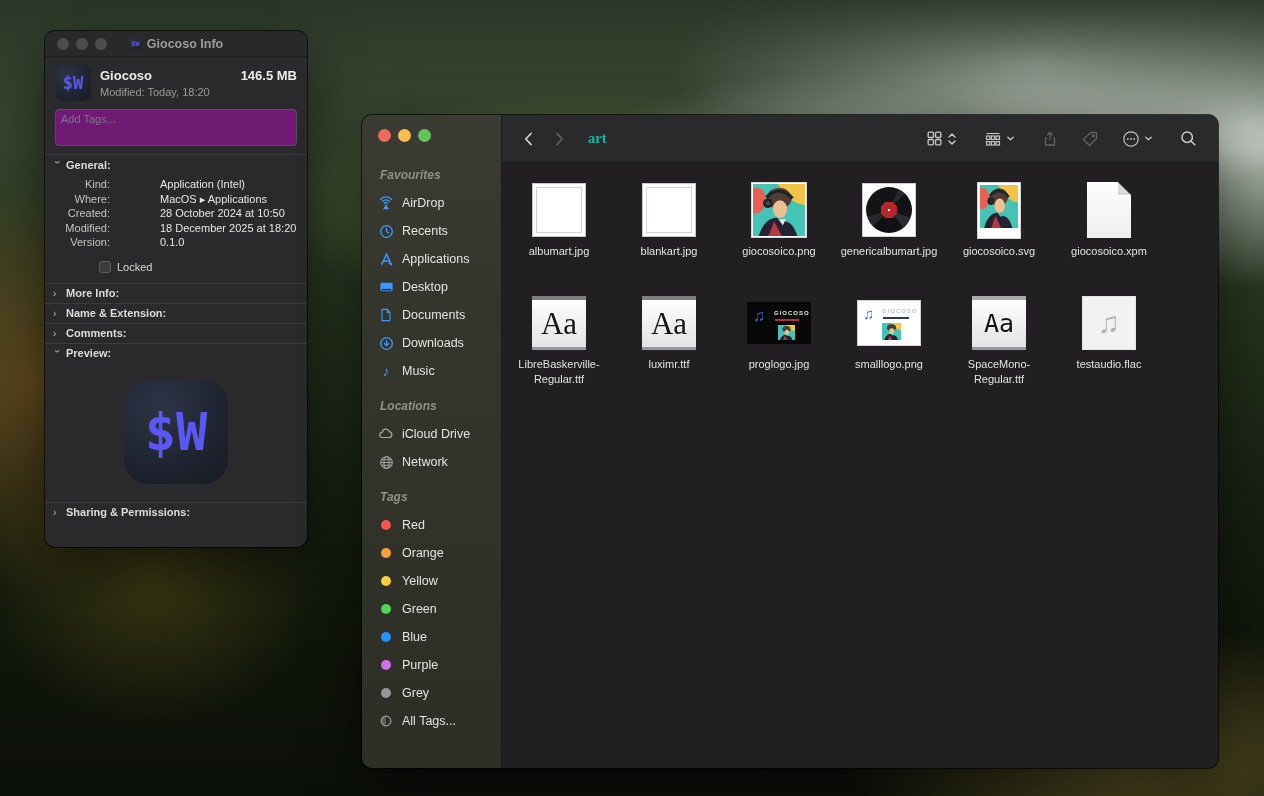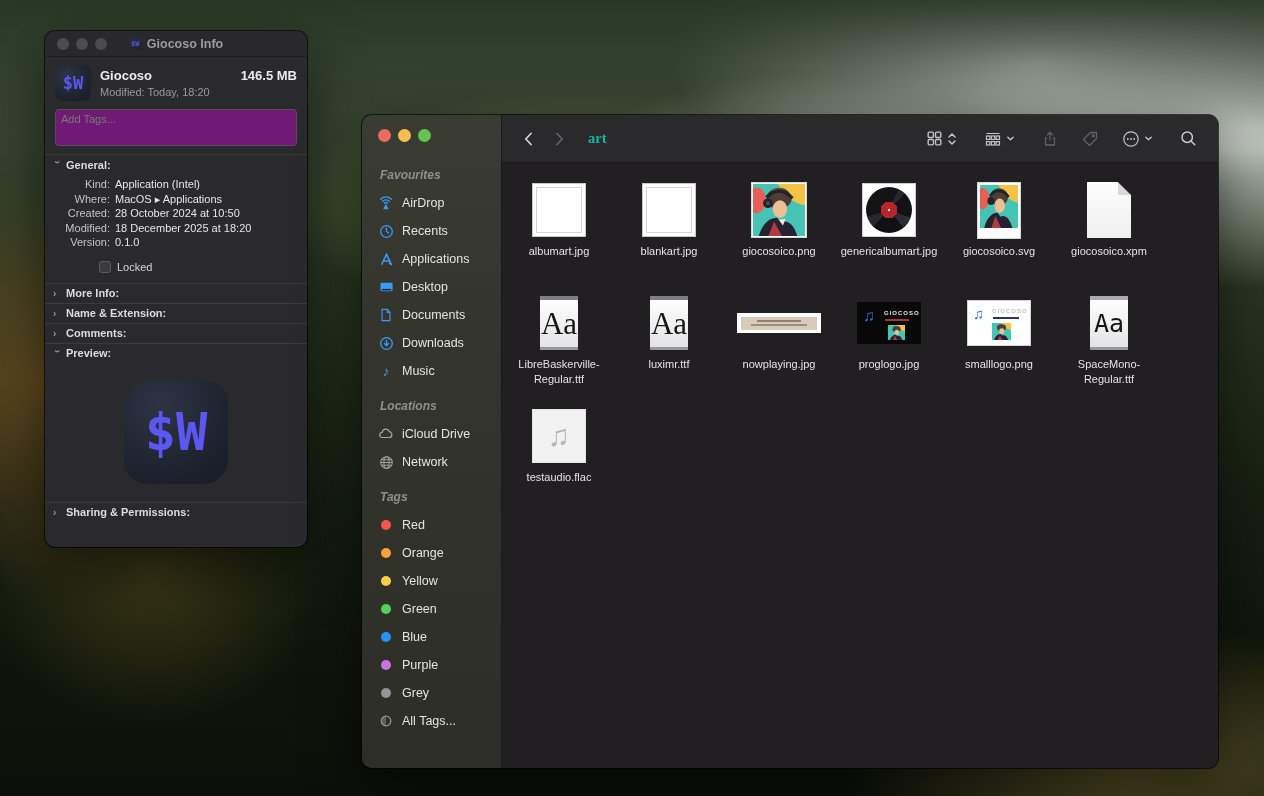--- a/index.html
+++ b/index.html
@@ -39,21 +39,21 @@
   .info-modified { color:#9b9b9b; margin-top:3px; }
   .info-size { font-size:13px; font-weight:bold; color:#ececec; padding-top:3px; }
   .tags-field { display:block; width:242px; margin:2px 10px 8px 10px; height:37px; background:#701a75; border:1px solid #525254; border-radius:4px; color:#d0d0d0; font-family:"Liberation Sans",sans-serif; font-size:11px; padding:3px 5px; resize:none; outline:none; }
   .tags-field::placeholder { color:#787878; }
   .sect { border-top:1px solid #3b3b3d; }
   .sect-head { display:flex; align-items:center; height:19px; padding-left:8px; gap:5px; font-weight:bold; color:#dcdcdc; }
   .chev { color:#969696; font-size:10px; width:8px; display:inline-block; }
   .chev.right { transform:none; }
   .chev.down { transform:rotate(90deg); }
   .gen-rows { padding:3px 0 0 0; }
-  .gen-row { display:flex; line-height:14.5px; }
+  .gen-row { display:flex; line-height:14.5px;gap:45px; }
   .gen-row .k { width:65px; text-align:right; color:#c4c4c4; flex:none; }
   .gen-row .v { margin-left:5px; width:152px; color:#e6e6e6; }
   .locked-row { display:flex; align-items:center; gap:6px; margin:11px 0 10px 54px; }
   .checkbox { width:12px; height:12px; border-radius:3px; background:#3b3b3d; border:1px solid #5c5c5e; }
   .preview-box { height:139px; display:flex; align-items:center; justify-content:center; }
   .appicon-big { width:104px; height:104px; border-radius:24px; background:radial-gradient(circle at 35% 25%, #2d3444, #1b1f2a 78%); color:#5b57f2; font-family:"DejaVu Sans Mono",monospace; font-weight:bold; font-size:52px; display:flex; align-items:center; justify-content:center; }
   .sharing-row { border-radius:0 0 10px 10px; height:19px; background:#2a292b; }
 
   
   .win-finder { left:362px; top:115px; width:856px; height:653px; display:flex; overflow:hidden; background:#201f22; }
@@ -82,21 +82,21 @@
   .vinylbox { width:54px; height:54px; background:#fff; border:1px solid #cfcfcf; display:flex; align-items:center; justify-content:center; }
   .disc { width:46px; height:46px; border-radius:50%;
     background:
       radial-gradient(circle, #fff 0 1.5px, #b7252d 1.5px 8.5px, transparent 8.5px),
       conic-gradient(from 25deg, #28282c 0 20deg, #131316 20deg 85deg, #2c2c30 85deg 115deg, #111113 115deg 200deg, #28282c 200deg 228deg, #141417 228deg 360deg); }
   .popart { border:1px solid #d8d8d8; background:#fff; line-height:0; }
   .popart.sq { padding:1px; }
   .popart.tall { width:44px; height:57px; padding:2px 2px 0 2px; }
   .docicon { position:relative; width:44px; height:56px; background:linear-gradient(180deg,#fdfdfd,#efefef); clip-path:polygon(0 0, 70% 0, 100% 23%, 100% 100%, 0 100%); filter:drop-shadow(0 1px 1px rgba(0,0,0,.4)); }
   .docicon .fold { position:absolute; left:70%; top:0; width:30%; height:23%; background:linear-gradient(to right top, #d9d9d9 50%, transparent 50%); }
-  .fnt { width:38px; height:54px; background:linear-gradient(180deg,#fefefe,#e3e3e5); border-top:4px solid #7f7f83; border-bottom:3px solid #97979b; display:flex; align-items:center; justify-content:center; font-family:"Liberation Serif",serif; font-size:31px; color:#141414; }
+  .fnt { width:54px; height:54px; background:linear-gradient(180deg,#fefefe,#e3e3e5); border-top:4px solid #7f7f83; border-bottom:3px solid #97979b; display:flex; align-items:center; justify-content:center; font-family:"Liberation Serif",serif; font-size:31px; color:#141414; }
   .fnt.mono { font-family:"DejaVu Sans Mono",monospace; font-size:25px; border-top-color:#ababaf; }
   .strip { width:84px; height:20px; background:#fff; display:flex; align-items:center; justify-content:center; }
   .strip .inner { width:76px; height:13px; background:#d7ccba; display:flex; flex-direction:column; align-items:center; justify-content:center; gap:2px; }
   .strip .l1 { width:44px; height:2px; background:#8e8372; }
   .strip .l2 { width:56px; height:2px; background:#9c917e; }
   .plogo { position:relative; width:66px; height:44px; background:#080808; border:1px solid #202020; }
   .plogo .note { position:absolute; left:6px; top:6px; color:#2e6ee0; font-size:16px; line-height:1; }
   .plogo .brand { position:absolute; left:27px; top:8px; font-size:6px; font-weight:bold; letter-spacing:1px; color:#e6e6e6; }
   .plogo .micro { position:absolute; left:28px; top:17px; width:24px; height:2px; background:#a93434; }
   .plogo .thumb { position:absolute; left:31px; top:23px; line-height:0; }
@@ -515,31 +515,20 @@
           <div class="flabel">LibreBaskerville-Regular.ttf</div>
         </div>
 
         <div class="fitem">
           <div class="icn">
               <div class="fnt">Aa</div>
             </div>
           <div class="flabel">luximr.ttf</div>
         </div>
 
-        <div class="fitem">
-          <div class="icn">
-            <div class="strip">
-              <div class="inner">
-                  <div class="l1"></div>
-                  <div class="l2"></div>
-                </div>
-            </div>
-          </div>
-          <div class="flabel">nowplaying.jpg</div>
-        </div>
 
         <div class="fitem">
           <div class="icn">
             <div class="plogo">
               <span class="note">♫</span>
               <span class="brand">GIOCOSO</span>
               <span class="micro"></span>
               <span class="thumb">
                 <svg width="17" height="15" viewBox="0 0 54 54" preserveAspectRatio="none">
                   <rect width="54" height="54" fill="#45c4b6"></rect>

